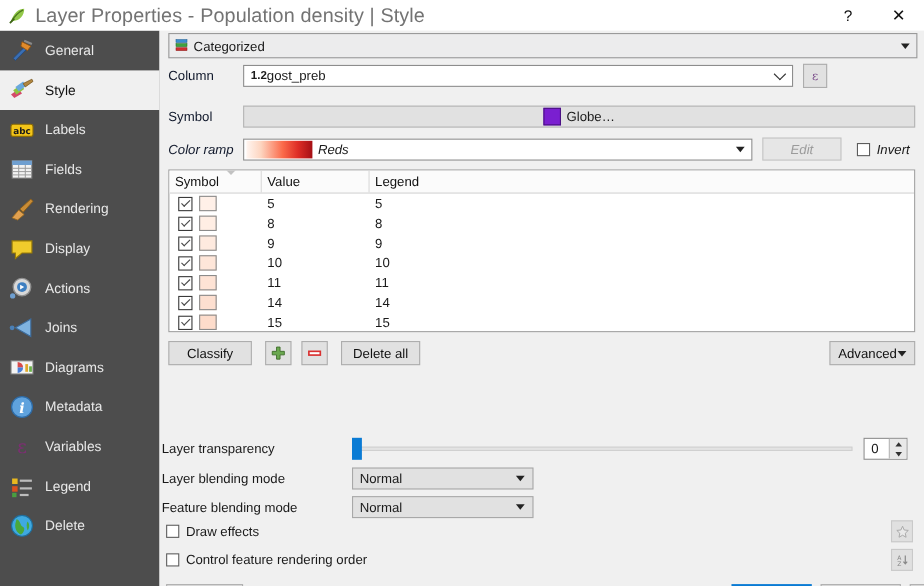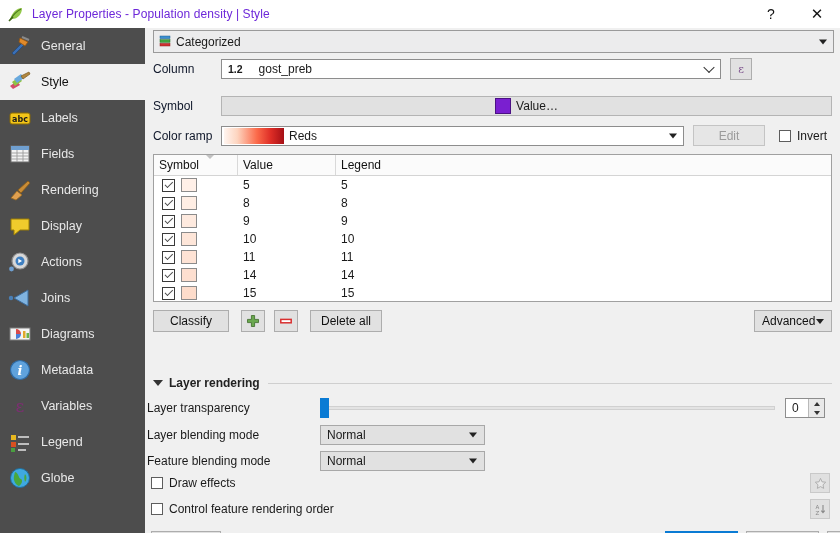--- a/index.html
+++ b/index.html
@@ -16,21 +16,21 @@
   }
   .window { width: 840px; height: 533px; position: relative; background: #f0f0f0; }
 
   
   .titlebar {
     height: 28px; background: #ffffff;
     display: flex; align-items: center;
     position: relative;
   }
   .title-icon { width: 18px; height: 18px; margin-left: 7px; margin-right: 7px; position: relative; flex: 0 0 auto; }
-  .title-text { font-size: 12px; color: #6d28d9; letter-spacing: .1px; }
+  .title-text { font-size: 18px; color: #737373; letter-spacing: .1px; }
   .title-btns { position: absolute; right: 0; top: 0; height: 28px; display: flex; align-items: center; }
   .title-btn {
     width: 46px; height: 28px; display: flex; align-items: center; justify-content: center;
     font-size: 14px; color: #111; background: transparent;
   }
   .title-btn.close { width: 46px; font-size: 15px; }
 
   
   .sidebar {
     position: absolute; left: 0; top: 28px; width: 145px; height: 505px;
@@ -312,21 +312,21 @@
     </div>
 
     <div class="side-item">
       <div class="side-ico">
         <svg class="icon-svg" width="24" height="24" viewBox="0 0 24 24">
           <circle cx="12" cy="12" r="9.5" fill="#3fa9e0" stroke="#1f6e9c" stroke-width="1"></circle>
           <path d="M7 6 C11 7, 10 12, 13 13 C15 14, 14 18, 11 20 C8 19, 5 15, 6 10 Z" fill="#49a83c"></path>
           <path d="M17 8 C19 10, 19 14, 17 16 C16 13, 16 10, 17 8 Z" fill="#49a83c"></path>
         </svg>
       </div>
-      <span>Globe</span>
+      <span>Delete</span>
     </div>
   </div>
 
   <div class="main">
 
     <div class="combo-top">
       <div class="cat-icon">
         <svg class="icon-svg" width="14" height="14" viewBox="0 0 14 14">
           <rect x="2" y="2" width="10" height="2.6" fill="#3a8fd0" stroke="#1f5e93" stroke-width=".5"></rect>
           <rect x="2" y="5.7" width="10" height="2.6" fill="#3fa33f" stroke="#1f6b1f" stroke-width=".5"></rect>
@@ -334,39 +334,39 @@
         </svg>
       </div>
       <span class="lbl">Categorized</span>
       <span class="combo-arrow"></span>
     </div>
 
     <div class="row" style="left:8px; top:30px; width:679px;">
       <span class="row-label">Column</span>
       <div class="field-combo" style="width:500px;">
         <span class="v" style="font-weight:bold;font-size:10.5px;">1.2</span>
-        <span class="v" style="margin-left:16px;text-align:right;">gost_preb</span>
+        <span class="v" style="margin-left:0;text-align:right;">gost_preb</span>
         <span class="chev"></span>
       </div>
       <div class="btn" style="width:22px;height:22px;margin-left:9px;">
         <svg class="icon-svg" width="14" height="14" viewBox="0 0 14 14">
           <text x="7" y="11" font-family="DejaVu Serif" font-size="11" fill="#7c4f8c" text-anchor="middle">ε</text>
         </svg>
       </div>
     </div>
 
     <div class="row" style="left:8px; top:68px; width:679px;">
       <span class="row-label">Symbol</span>
       <div class="symbol-bar" style="width:611px;height:20px;">
         <span class="sym-swatch"></span>
-        <span style="margin-left:5px;">Value…</span>
-      </div>
-    </div>
-
-    <div class="row" style="left:8px; top:97px; width:679px;">
+        <span style="margin-left:5px;">Globe…</span>
+      </div>
+    </div>
+
+    <div class="row" style="left:8px; top:97px; width:679px;font-style:italic;">
       <span class="row-label">Color ramp</span>
       <div class="ramp-combo" style="width:463px;">
         <span class="ramp-img"></span>
         <span class="ramp-name">Reds</span>
         <span style="position:absolute;right:6px;top:50%;transform:translateY(-50%);">
           <span class="tri-down" style="display:block;"></span>
         </span>
       </div>
       <div class="btn disabled" style="width:72px;height:21px;margin-left:9px;">Edit</div>
       <div style="display:flex;align-items:center;margin-left:14px;">
@@ -464,25 +464,20 @@
           <rect x="1.8" y="5.4" width="10.4" height="3.4" fill="#ffffff" stroke="#d93030" stroke-width="1.5"></rect>
         </svg>
       </div>
       <div class="btn" style="width:72px;height:22px;margin-left:12px;">Delete all</div>
       <div class="btn" style="width:78px;height:22px;position:absolute;right:0;justify-content:space-between;padding:0 7px;box-sizing:border-box;">
         <span>Advanced</span>
         <span class="tri-down"></span>
       </div>
     </div>
 
-    <div class="group-head">
-      <span class="group-tri"></span>
-      <span class="group-title">Layer rendering</span>
-      <span class="group-rule"></span>
-    </div>
 
     <div class="row" style="left:2px; top:370px; width:685px;">
       <span style="width:173px;font-size:12px;">Layer transparency</span>
       <div style="position:relative;width:455px;height:20px;display:flex;align-items:center;">
         <span class="slider-track" style="width:100%;"></span>
         <span class="slider-handle" style="left:0;top:0;"></span>
       </div>
       <div class="spin" style="width:40px;margin-left:10px;">
         <span class="val">0</span>
         <span class="spin-btns">

